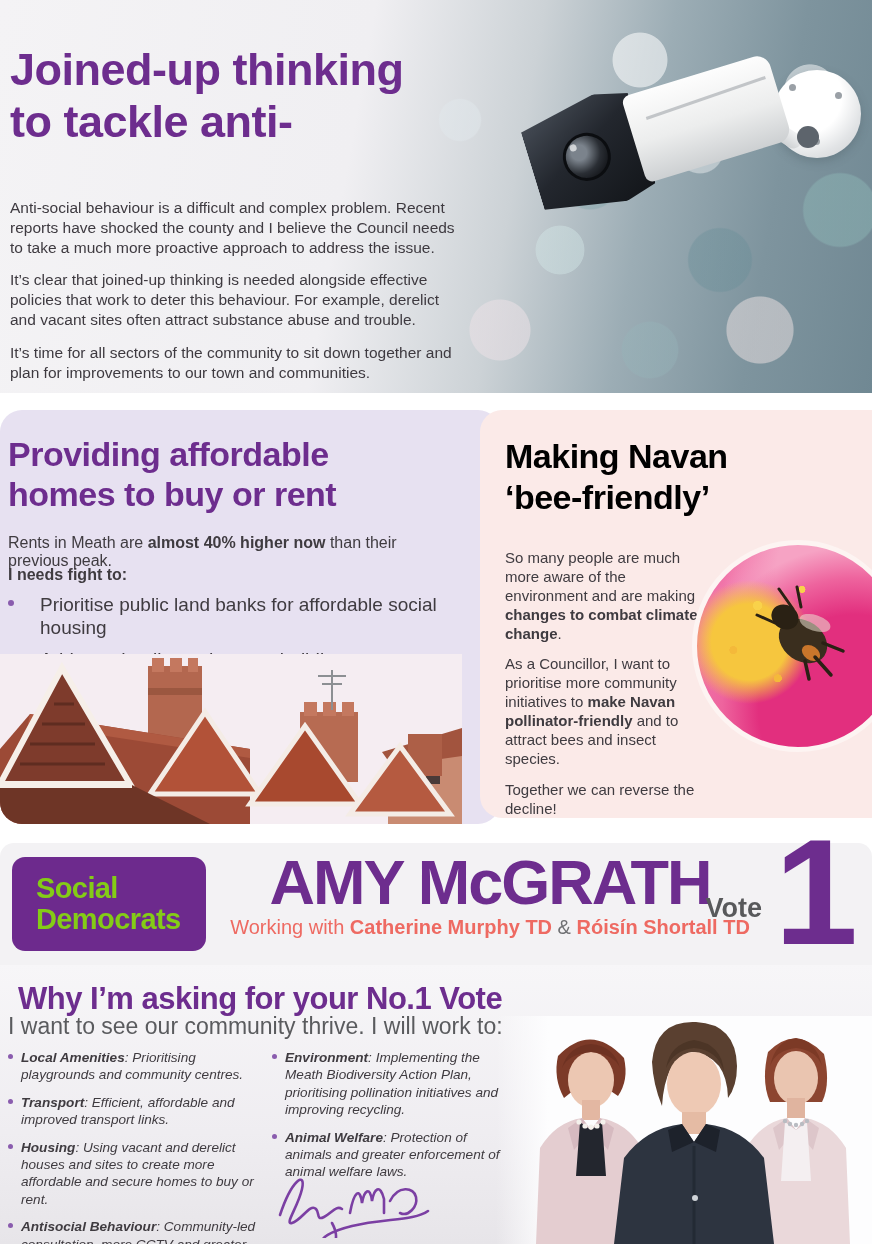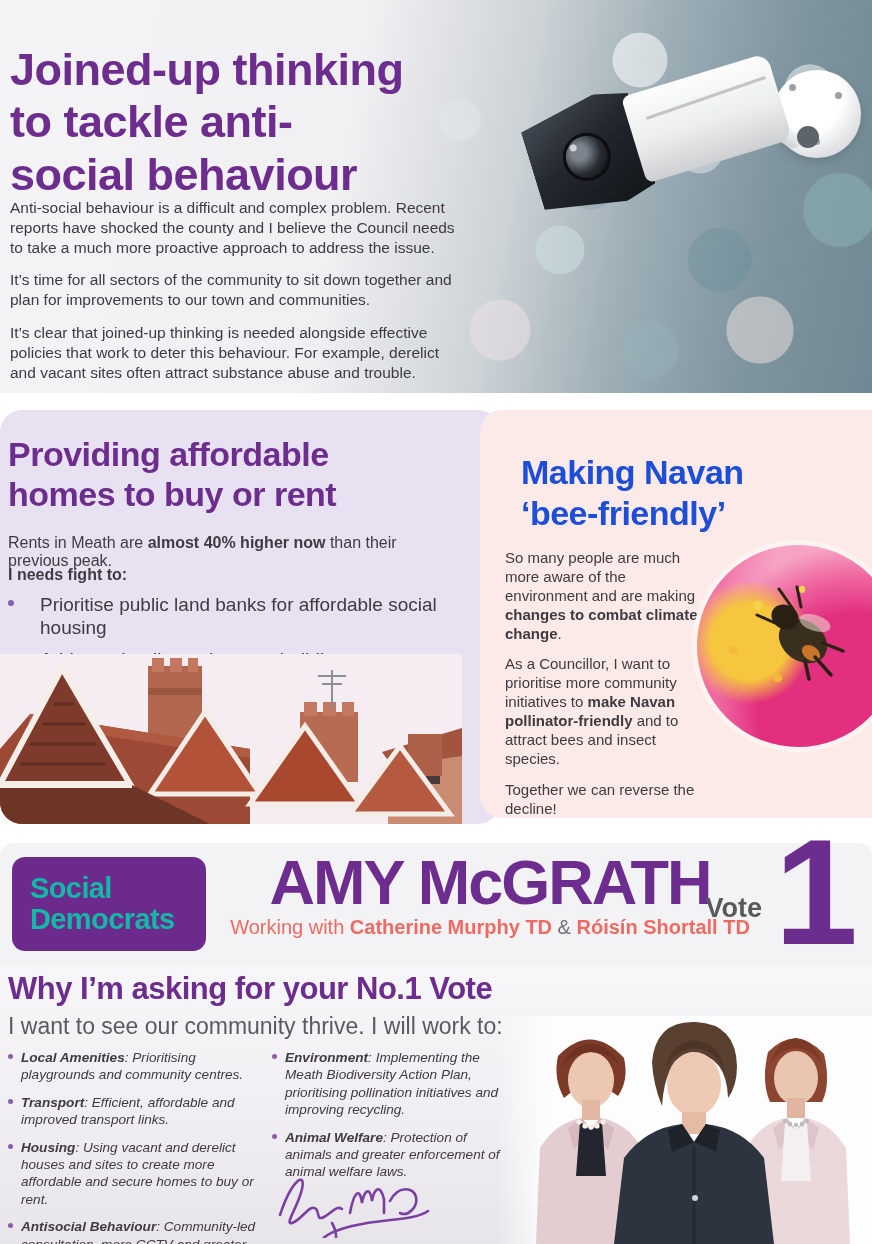--- a/index.html
+++ b/index.html
@@ -57,55 +57,55 @@
   .panel-housing h2 span{display:block;}
   .housing-intro{position:absolute;left:8px;top:124px;width:450px;font-size:16px;margin:0;}
   .housing-fight{position:absolute;left:8px;top:156px;font-size:16px;font-weight:700;margin:0;}
   .housing-list{position:absolute;left:8px;top:184px;width:450px;margin:0;padding:0;list-style:none;}
   .housing-list li{display:flex;gap:26px;margin-bottom:9px;font-size:19px;line-height:1.2;}
   .dot{flex:0 0 auto;width:6px;height:6px;border-radius:50%;background:#8a5cae;margin-top:6px;}
   .roofs{position:absolute;left:0;bottom:0;width:462px;height:170px;}
 
   .panel-bee{position:absolute;left:480px;top:410px;width:392px;height:408px;background:#fbeae8;
     border-radius:22px 0 0 22px;overflow:hidden;}
-  .panel-bee h2{margin:16px;position:absolute;left:25px;top:26px;width:330px;
-    color:#1d4ed8;font-size:34px;font-weight:700;line-height:1.2;letter-spacing:-.5px;}
+  .panel-bee h2{margin:0;position:absolute;left:25px;top:26px;width:330px;
+    color:#000000;font-size:34px;font-weight:700;line-height:1.2;letter-spacing:-.5px;}
   .panel-bee h2 span{display:block;}
   .bee-copy{position:absolute;left:25px;top:139px;width:200px;font-size:15px;line-height:1.26;}
   .bee-copy p{margin:0 0 12px 0;}
   .bee-photo{position:absolute;left:212px;top:130px;width:202px;height:202px;border-radius:50%;
     border:5px solid #fdf4f2;overflow:hidden;
     background:
       radial-gradient(circle 8px at 30% 30%, #f9d24a 0 55%, transparent 60%),
       radial-gradient(circle 7px at 18% 52%, #f4b93a 0 55%, transparent 60%),
       radial-gradient(circle 7px at 40% 66%, #f4b93a 0 55%, transparent 60%),
       radial-gradient(circle 6px at 52% 22%, #f9d24a 0 55%, transparent 60%),
       radial-gradient(circle 100px at 26% 48%, #f6c63e 0 38%, rgba(246,198,62,0) 62%),
       radial-gradient(circle at 78% 82%, #e22f7e 0 42%, #ee649e 58%, rgba(238,100,158,0) 72%),
       radial-gradient(circle at 85% 15%, #f6a3c4 0 38%, rgba(246,163,196,0) 60%),
       radial-gradient(circle at 50% 50%, #f27fb0 0 60%, #ec4f8f 100%);}
   .bee-photo svg{position:absolute;left:48px;top:34px;}
 
   
   .banner{position:absolute;left:0;top:843px;width:872px;height:122px;background:#f3f2f4;border-radius:14px 14px 0 0;}
   .sd-logo{position:absolute;left:12px;top:14px;width:194px;height:94px;background:#6d2a8d;border-radius:13px;
-    color:#14b8a6;font-weight:700;font-size:29px;line-height:1.06;letter-spacing:-.6px;
-    display:flex;flex-direction:column;justify-content:center;padding-left:18px;box-sizing:border-box;}
+    color:#84cc16;font-weight:700;font-size:29px;line-height:1.06;letter-spacing:-.6px;
+    display:flex;flex-direction:column;justify-content:center;padding-left:24px;box-sizing:border-box;}
   .cand-block{position:absolute;left:210px;top:8px;width:560px;text-align:center;}
   .cand-name{color:#6d2d8e;font-size:63px;font-weight:700;letter-spacing:-2px;line-height:1.0;margin:0;}
   .cand-sub{font-size:20px;margin:2px 0 0 0;color:#ee6a62;}
   .cand-sub .amp{color:#6f7073;}
   .cand-sub .td{font-weight:700;margin-top:32px;}
   .vote-word{position:absolute;right:110px;top:50px;font-size:27px;font-weight:700;color:#58595b;}
   .vote-num{position:absolute;right:14px;top:-12px;font-size:150px;font-weight:700;color:#6d2d8e;line-height:.82;}
 
   
   .why{position:absolute;left:0;top:965px;width:872px;height:279px;
     background:linear-gradient(180deg,#f7f6f8 0%,#efedf1 60%,#e7e5e9 100%);}
-  .why h2{margin:0;position:absolute;left:8px;top:6px;color:#6d2d8e;font-size:31px;font-weight:700;letter-spacing:-.5px;}
+  .why h2{margin:10px;position:absolute;left:8px;top:6px;color:#6d2d8e;font-size:31px;font-weight:700;letter-spacing:-.5px;}
   .why-sub{position:absolute;left:8px;top:48px;margin:0;font-size:23px;color:#5a5b5e;font-weight:400;}
   .why-col{position:absolute;top:84px;margin:0;padding:0;list-style:none;}
   .why-col.left{left:8px;width:252px;}
   .why-col.right{left:272px;width:238px;}
   .why-col li{display:flex;gap:8px;margin-bottom:10px;font-size:13.6px;line-height:1.28;}
   .why-col .dot{margin-top:5px;width:5px;height:5px;}
   .why-col p{margin:0;font-style:italic;}
   .signature{position:absolute;left:272px;top:198px;width:165px;height:75px;}
   .photo{position:absolute;right:0;bottom:0;width:376px;height:228px;}
 </style>
@@ -129,26 +129,25 @@
           <div class="cam-glint"></div>
         </div>
         <div class="cam-shell">
           <div class="cam-seam"></div>
         </div>
       </div>
     </div>
     <h1 class="hero-title">
       <span>Joined-up thinking</span>
       <span>to tackle anti-</span>
-      <span>social behaviour</span>
     </h1>
     <div class="hero-copy">
       <p>Anti-social behaviour is a difficult and complex problem. Recent reports have shocked the county and I believe the Council needs to take a much more proactive approach to address the issue.</p>
+      <p>It’s clear that joined-up thinking is needed alongside effective policies that work to deter this behaviour. For example, derelict and vacant sites often attract substance abuse and trouble.</p>
       <p>It’s time for all sectors of the community to sit down together and plan for improvements to our town and communities.</p>
-      <p>It’s clear that joined-up thinking is needed alongside effective policies that work to deter this behaviour. For example, derelict and vacant sites often attract substance abuse and trouble.</p>
     </div>
   </section>
 
   <section class="panel-housing">
     <h2>
       <span>Providing affordable</span>
       <span>homes to buy or rent</span>
     </h2>
     <p class="housing-intro"><span>Rents in Meath are </span><span class="b">almost 40% higher now</span><span> than their previous peak.</span></p>
     <p class="housing-fight">I needs fight to:</p>

